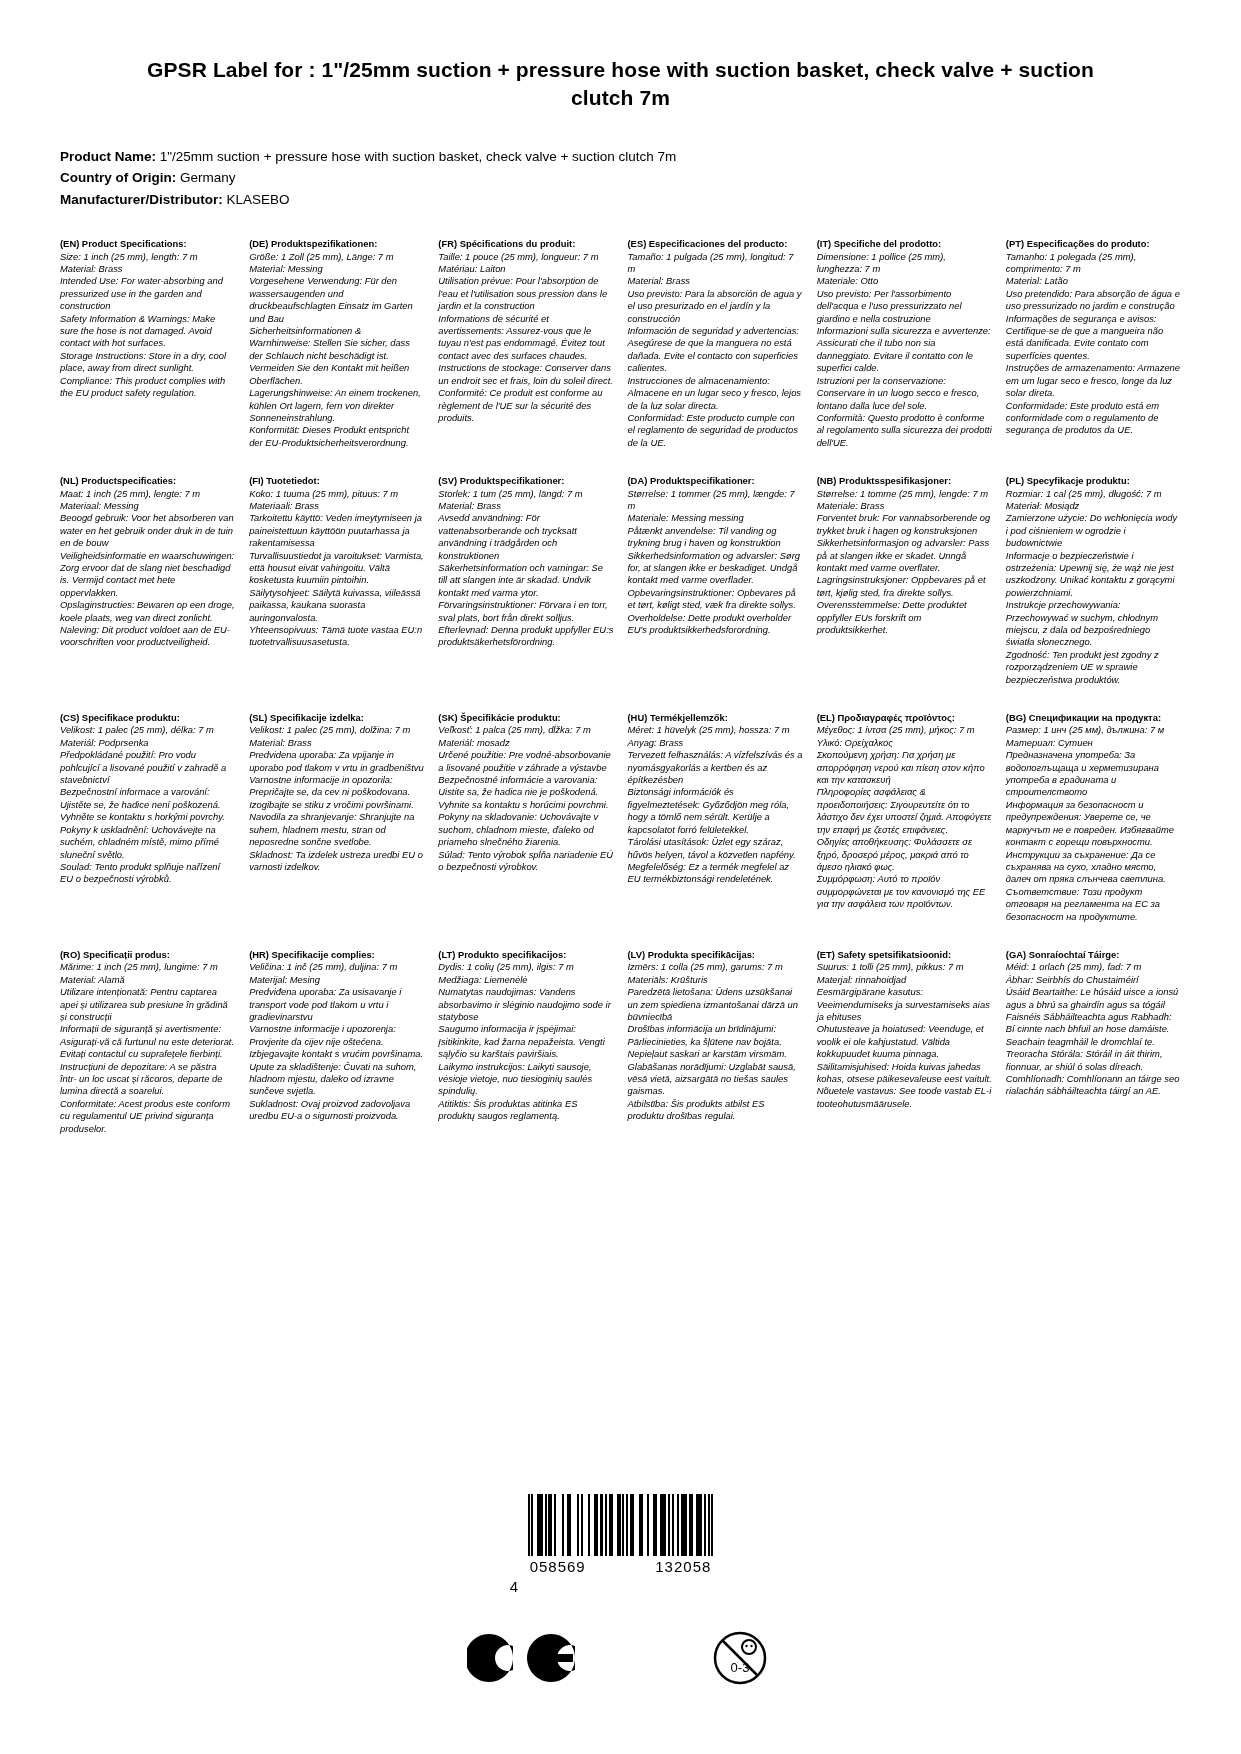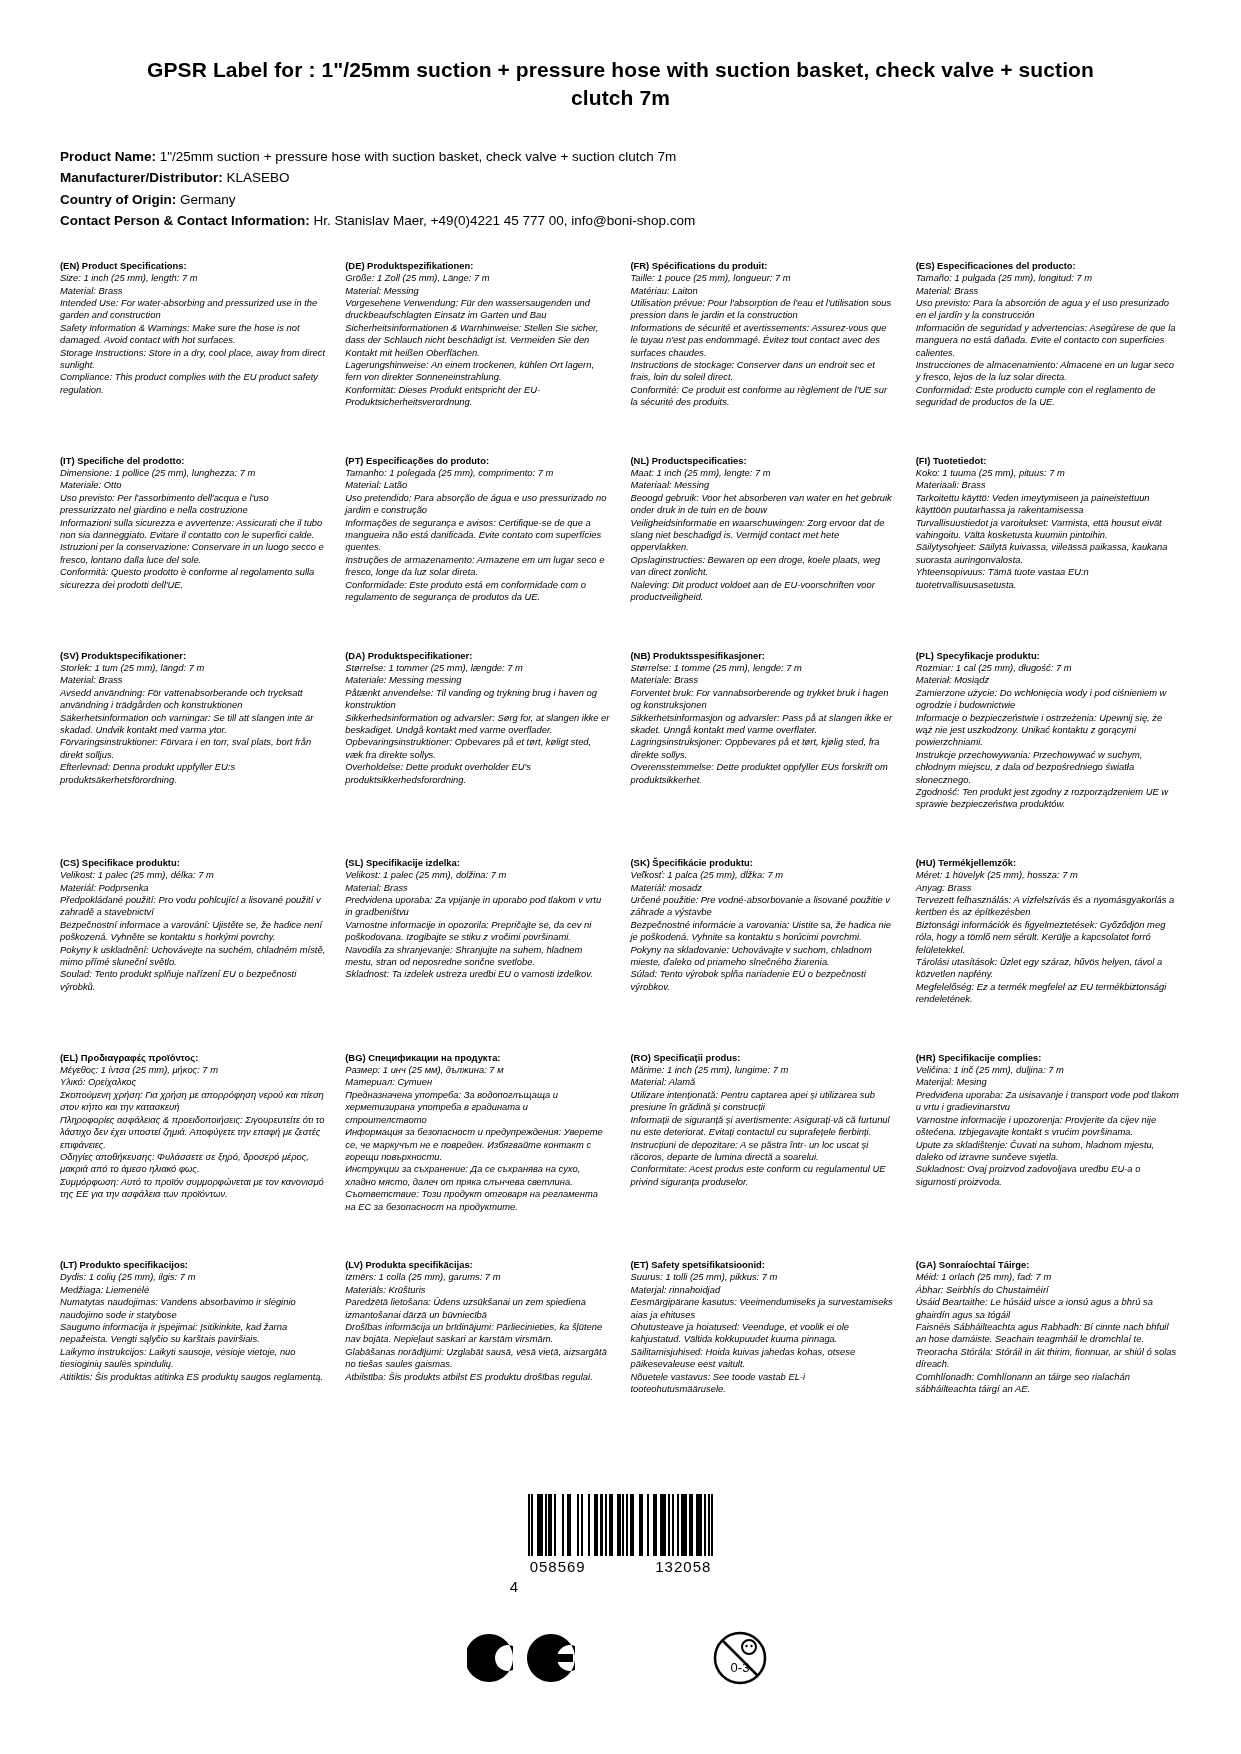--- a/index.html
+++ b/index.html
@@ -37,24 +37,23 @@
     margin-bottom: 1px;
   }
   .meta .lbl {
     font-weight: bold;
   }
   .meta .val {
     font-weight: normal;
   }
   .grid {
     display: grid;
-    grid-template-columns: repeat(4, 1fr);
+    grid-template-columns: repeat(6, 1fr);
     column-gap: 14px;
     row-gap: 0px;
-    gap: 20px;
   }
   .cell {
     font-size: 9.4px;
     line-height: 1.32;
     padding-bottom: 26px;
     box-sizing: border-box;
   }
   .cell .head {
     font-weight: bold;
     display: block;
@@ -125,30 +124,26 @@
 <div class="page">
 
   <h1 class="title">GPSR Label for : 1"/25mm suction + pressure hose with suction basket, check valve + suction clutch 7m</h1>
 
   <div class="meta">
     <div class="row">
       <span class="lbl">Product Name:</span>
       <span class="val">1"/25mm suction + pressure hose with suction basket, check valve + suction clutch 7m</span>
     </div>
     <div class="row">
-      <span class="lbl">Manufacturer/Distributor:</span>
-      <span class="val">KLASEBO</span>
-    </div>
-    <div class="row">
       <span class="lbl">Country of Origin:</span>
       <span class="val">Germany</span>
     </div>
     <div class="row">
-      <span class="lbl">Contact Person &amp; Contact Information:</span>
-      <span class="val">Hr. Stanislav Maer, +49(0)4221 45 777 00, info@boni-shop.com</span>
+      <span class="lbl">Manufacturer/Distributor:</span>
+      <span class="val">KLASEBO</span>
     </div>
   </div>
 
   <div class="grid">
     <div class="cell">
         <span class="head">(EN) Product Specifications:</span>
         <span class="body">Size: 1 inch (25 mm), length: 7 m
 Material: Brass
 Intended Use: For water-absorbing and pressurized use in the garden and construction
 Safety Information &amp; Warnings: Make sure the hose is not damaged. Avoid contact with hot surfaces.

